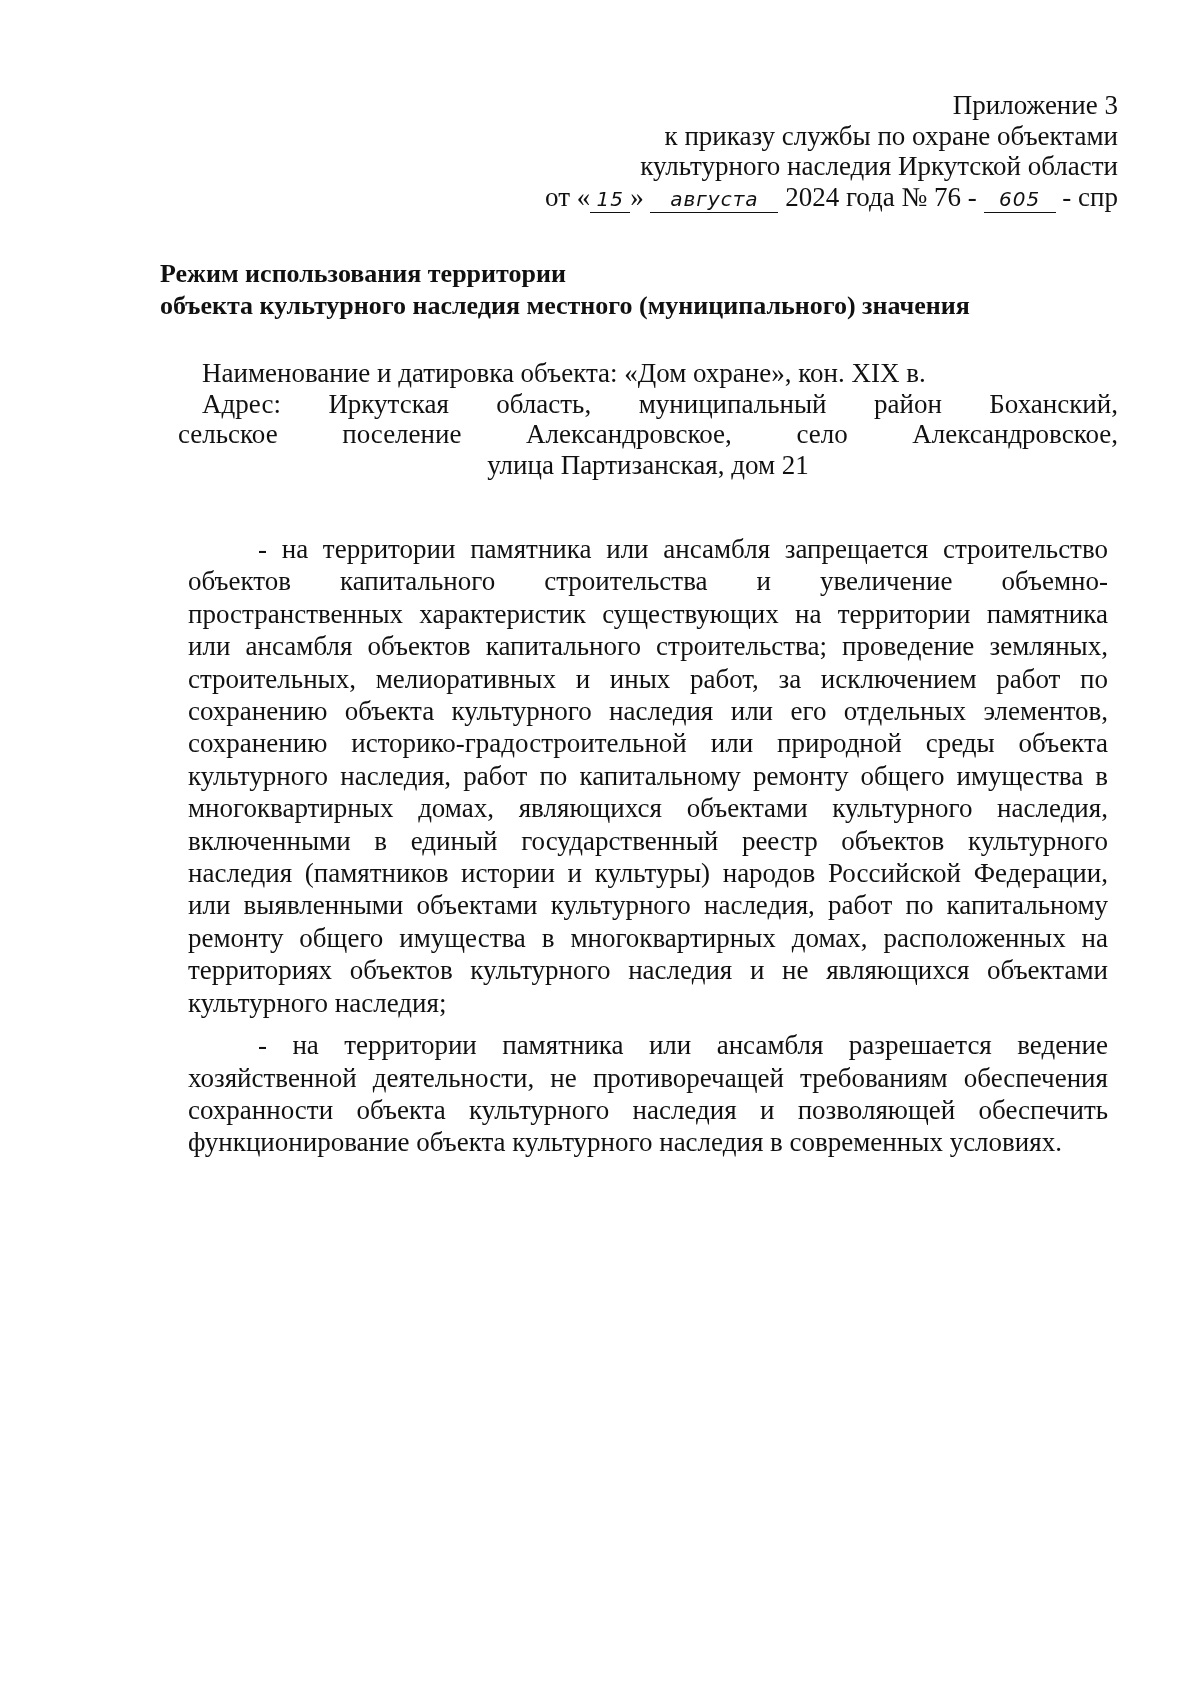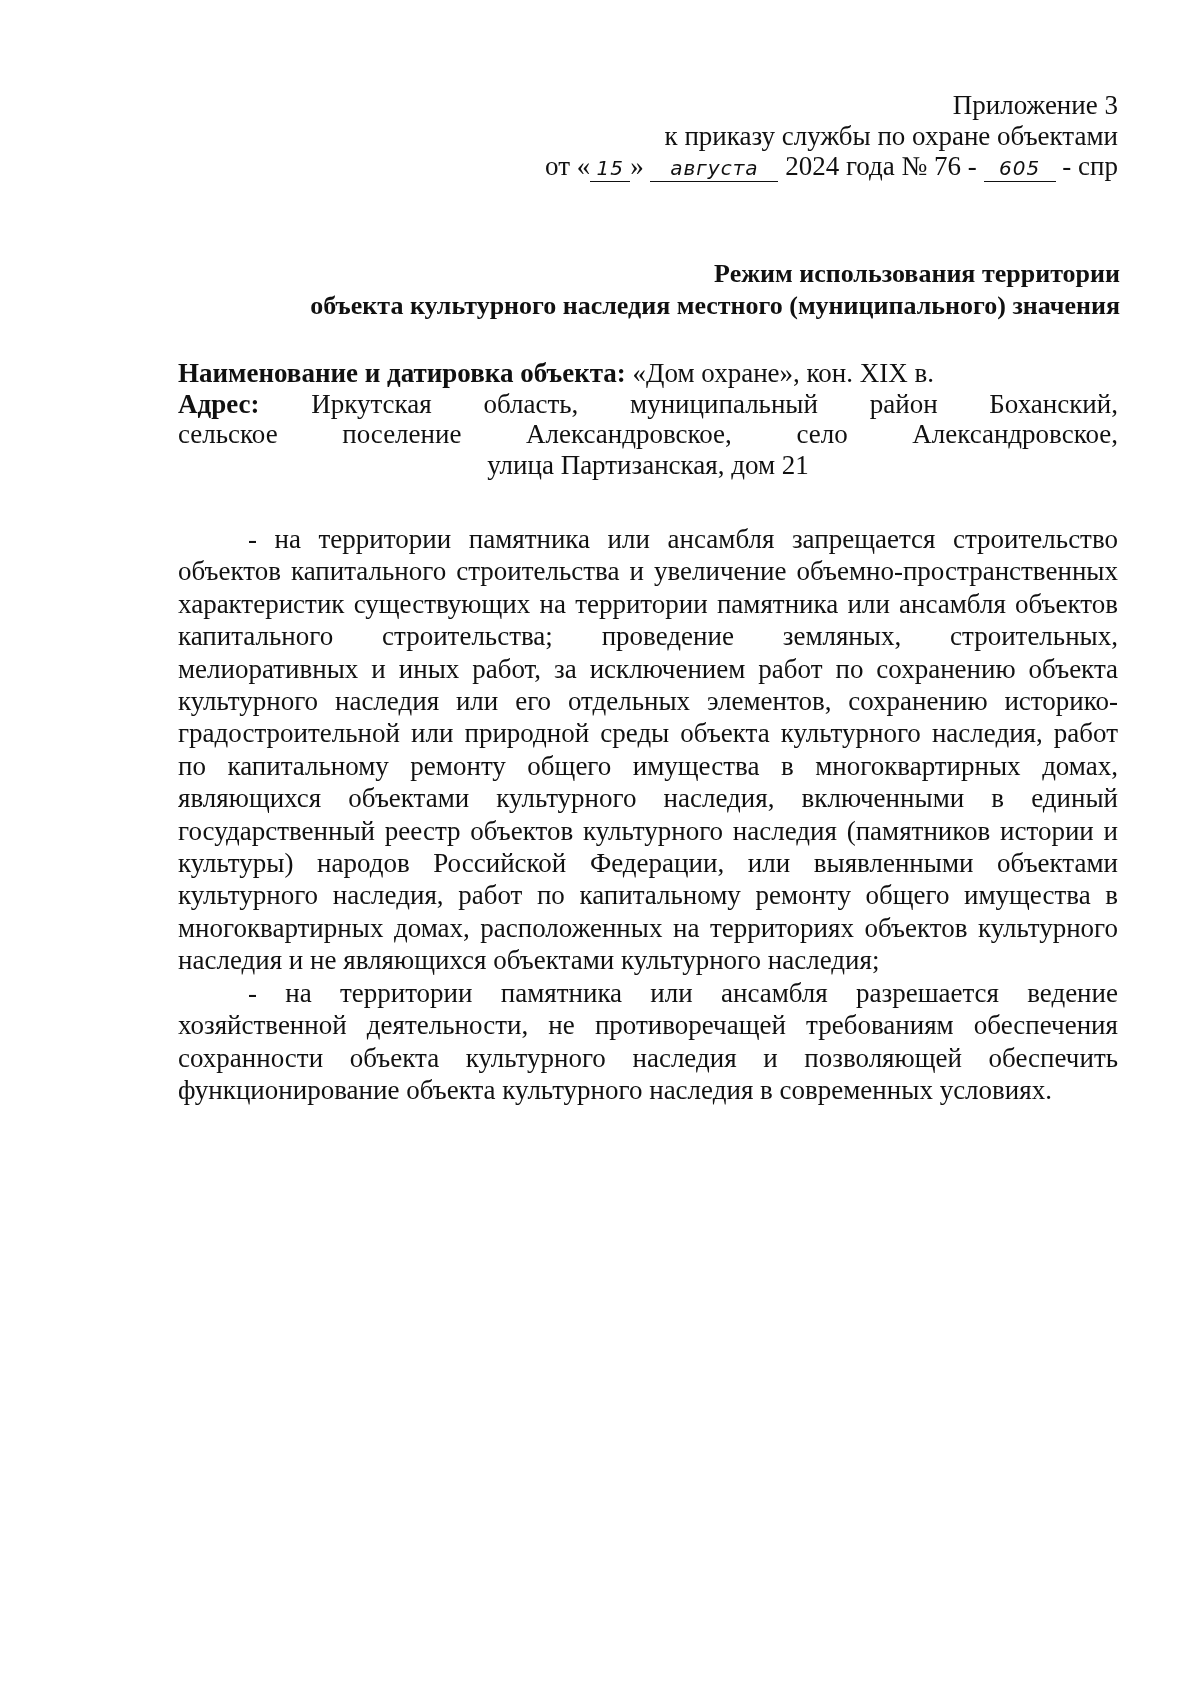--- a/index.html
+++ b/index.html
@@ -42,66 +42,67 @@
       text-align: center;
     }
     .hand.day { width: 40px; }
     .hand.month { width: 128px; font-style: italic; }
     .hand.num { width: 72px; }
     .title-block {
       position: absolute;
       left: 160px;
       width: 960px;
       top: 250px;
-      text-align: right;
+      text-align: left;
       font-weight: bold;
       font-size: 26px;
       line-height: 32px;
     }
     .title-block .line { display: block; }
     .info-block {
       position: absolute;
       left: 178px;
       width: 940px;
       top: 350px;
       font-size: 27px;
       line-height: 30.5px;
       text-align: justify;
     }
     .info-block p { margin: 0; }
-    .bold { font-weight: bold; }
+    .bold { font-weight: normal; margin-left: 24px; }
     .address-line {
       text-align: justify;
       text-align-last: justify;
       display: block;
     }
     .address-last { display: block; text-align: center; }
     .body-block {
       position: absolute;
       left: 178px;
       width: 940px;
       top: 515px;
       font-size: 27px;
       line-height: 32.4px;
     }
     .body-block p {
-      margin: 0;
+      margin: 10px;
       text-indent: 70px;
       text-align: justify;
       font-family: Liberation Serif, serif;
     }
   </style>
 </head>
 <body>
 
 <div class="page">
 
   <div class="header-block">
     <span class="line">Приложение 3</span>
     <span class="line">к приказу службы по охране объектами</span>
+    <span class="line">культурного наследия Иркутской области</span>
     <span class="line">
       <span>от «</span><span class="hand day">15</span><span>»</span>
       <span class="hand month">августа</span>
       <span>2024 года № 76 -</span>
       <span class="hand num">605</span>
       <span>- спр</span>
     </span>
   </div>
 
   <div class="title-block">

